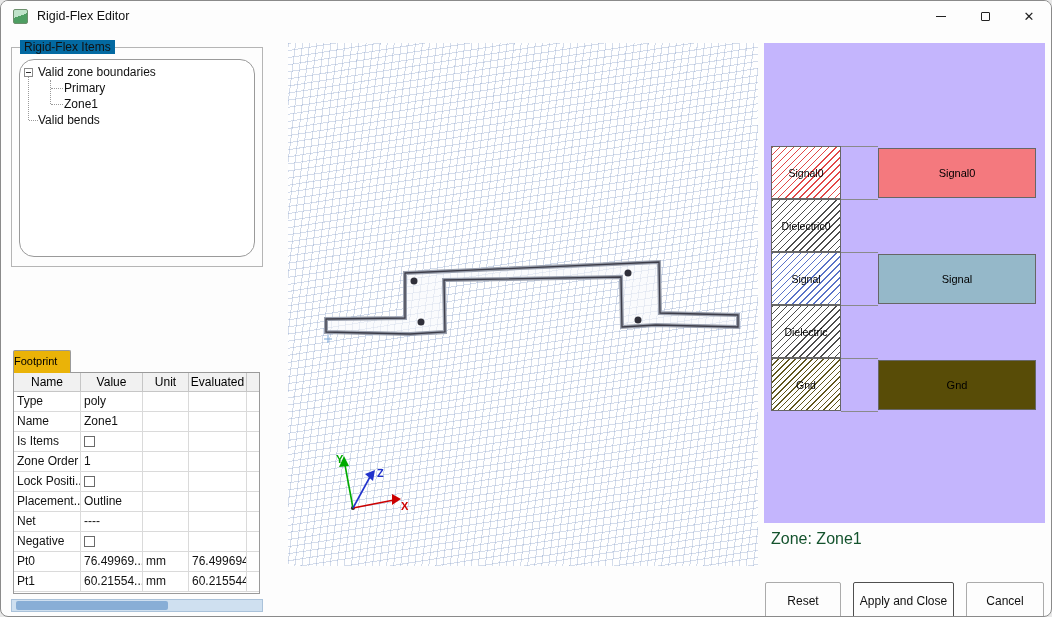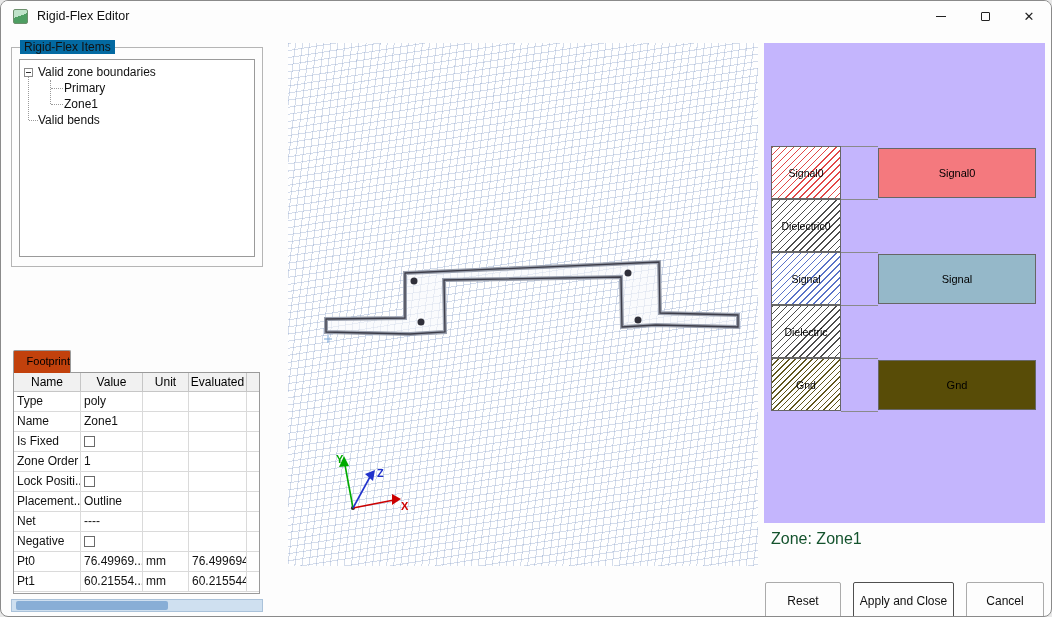--- a/index.html
+++ b/index.html
@@ -25,21 +25,21 @@
   .treebox { position:absolute; left:7px; top:11px; width:236px; height:198px; border:1px solid #9a9a9a; background:#fff; }
   .tree-label { position:absolute; font-size:12px; color:#111; line-height:16px; white-space:nowrap; }
   .expander { position:absolute; left:4px; top:8px; width:9px; height:9px; border:1px solid #8a8a8a; background:#fff; }
   .expander .minus { position:absolute; left:1px; top:3px; width:5px; height:1px; background:#333; }
   .guide-v { position:absolute; border-left:1px dotted #9a9a9a; width:0; }
   .guide-h { position:absolute; border-top:1px dotted #9a9a9a; height:0; }
   .msgbox { position:absolute; left:10px; top:268px; width:252px; height:55px; border:1px solid #9a9a9a; background:#fff;
     font-size:11px; line-height:13px; color:#111; padding:3px 4px; }
   
   .tab { position:absolute; left:12px; top:349px; width:58px; height:23px; border:1px solid #9a9a9a; border-bottom:none;
-    border-radius:2px 2px 0 0; background:#c2410c; font-size:11px; text-align:right; line-height:21px; z-index:3; }
+    border-radius:2px 2px 0 0; background:#eab308; font-size:11px; text-align:left; line-height:21px; z-index:3; }
   .proptable { position:absolute; left:12px; top:371px; width:247px; height:222px; border:1px solid #9a9a9a; background:#fff; overflow:hidden; z-index:2; }
   .trow { display:grid; grid-template-columns:67px 62px 46px 58px 13px; }
   .hdr-cell { background:#f1f1f1; border-right:1px solid #c6c6c6; border-bottom:1px solid #c6c6c6;
     font-size:12px; height:19px; line-height:18px; text-align:center; overflow:hidden; }
   .cell { border-right:1px solid #dadada; border-bottom:1px solid #dadada; font-size:12px; height:20px; line-height:19px;
     padding:0 3px; overflow:hidden; white-space:nowrap; color:#111; }
   .checkbox { display:inline-block; width:11px; height:11px; border:1px solid #6a6a6a; background:#fff; margin-top:4px; }
   .hscroll { position:absolute; left:10px; top:598px; width:252px; height:13px; background:#cfe0f0; border:1px solid #aac2da; z-index:4; }
   .hscroll-thumb { position:absolute; left:4px; top:1px; width:152px; height:9px; background:#88aed6; border-radius:2px; }
   
@@ -87,21 +87,21 @@
           <span class="glyph-max"></span>
         </div>
       <div class="win-btn">
           <span class="glyph-close">✕</span>
         </div>
     </div>
   </div>
 
   <div class="groupbox">
     <div class="groupbox-legend">Rigid-Flex Items</div>
-    <div class="treebox" style="position:absolute;">
+    <div class="treebox" style="position:absolute;border-radius:15px;">
       <span class="expander">
           <span class="minus"></span>
         </span>
       <div class="guide-v" style="left:8px; top:17px; height:43px;"></div>
       <div class="guide-v" style="left:30px; top:20px; height:24px;"></div>
       <div class="guide-h" style="left:31px; top:28px; width:12px;"></div>
       <div class="guide-h" style="left:31px; top:44px; width:12px;"></div>
       <div class="guide-h" style="left:9px; top:60px; width:9px;"></div>
       <span class="tree-label" style="left:18px; top:4px;">Valid zone boundaries</span>
       <span class="tree-label" style="left:44px; top:20px;">Primary</span>
@@ -128,21 +128,21 @@
       <div class="cell"></div>
     </div>
     <div class="trow">
       <div class="cell">Name</div>
       <div class="cell">Zone1</div>
       <div class="cell"></div>
       <div class="cell"></div>
       <div class="cell"></div>
     </div>
     <div class="trow">
-      <div class="cell">Is Fixed</div>
+      <div class="cell">Is Items</div>
       <div class="cell"><span class="checkbox"></span></div>
       <div class="cell"></div>
       <div class="cell"></div>
       <div class="cell"></div>
     </div>
     <div class="trow">
       <div class="cell">Zone Order</div>
       <div class="cell">1</div>
       <div class="cell"></div>
       <div class="cell"></div>

